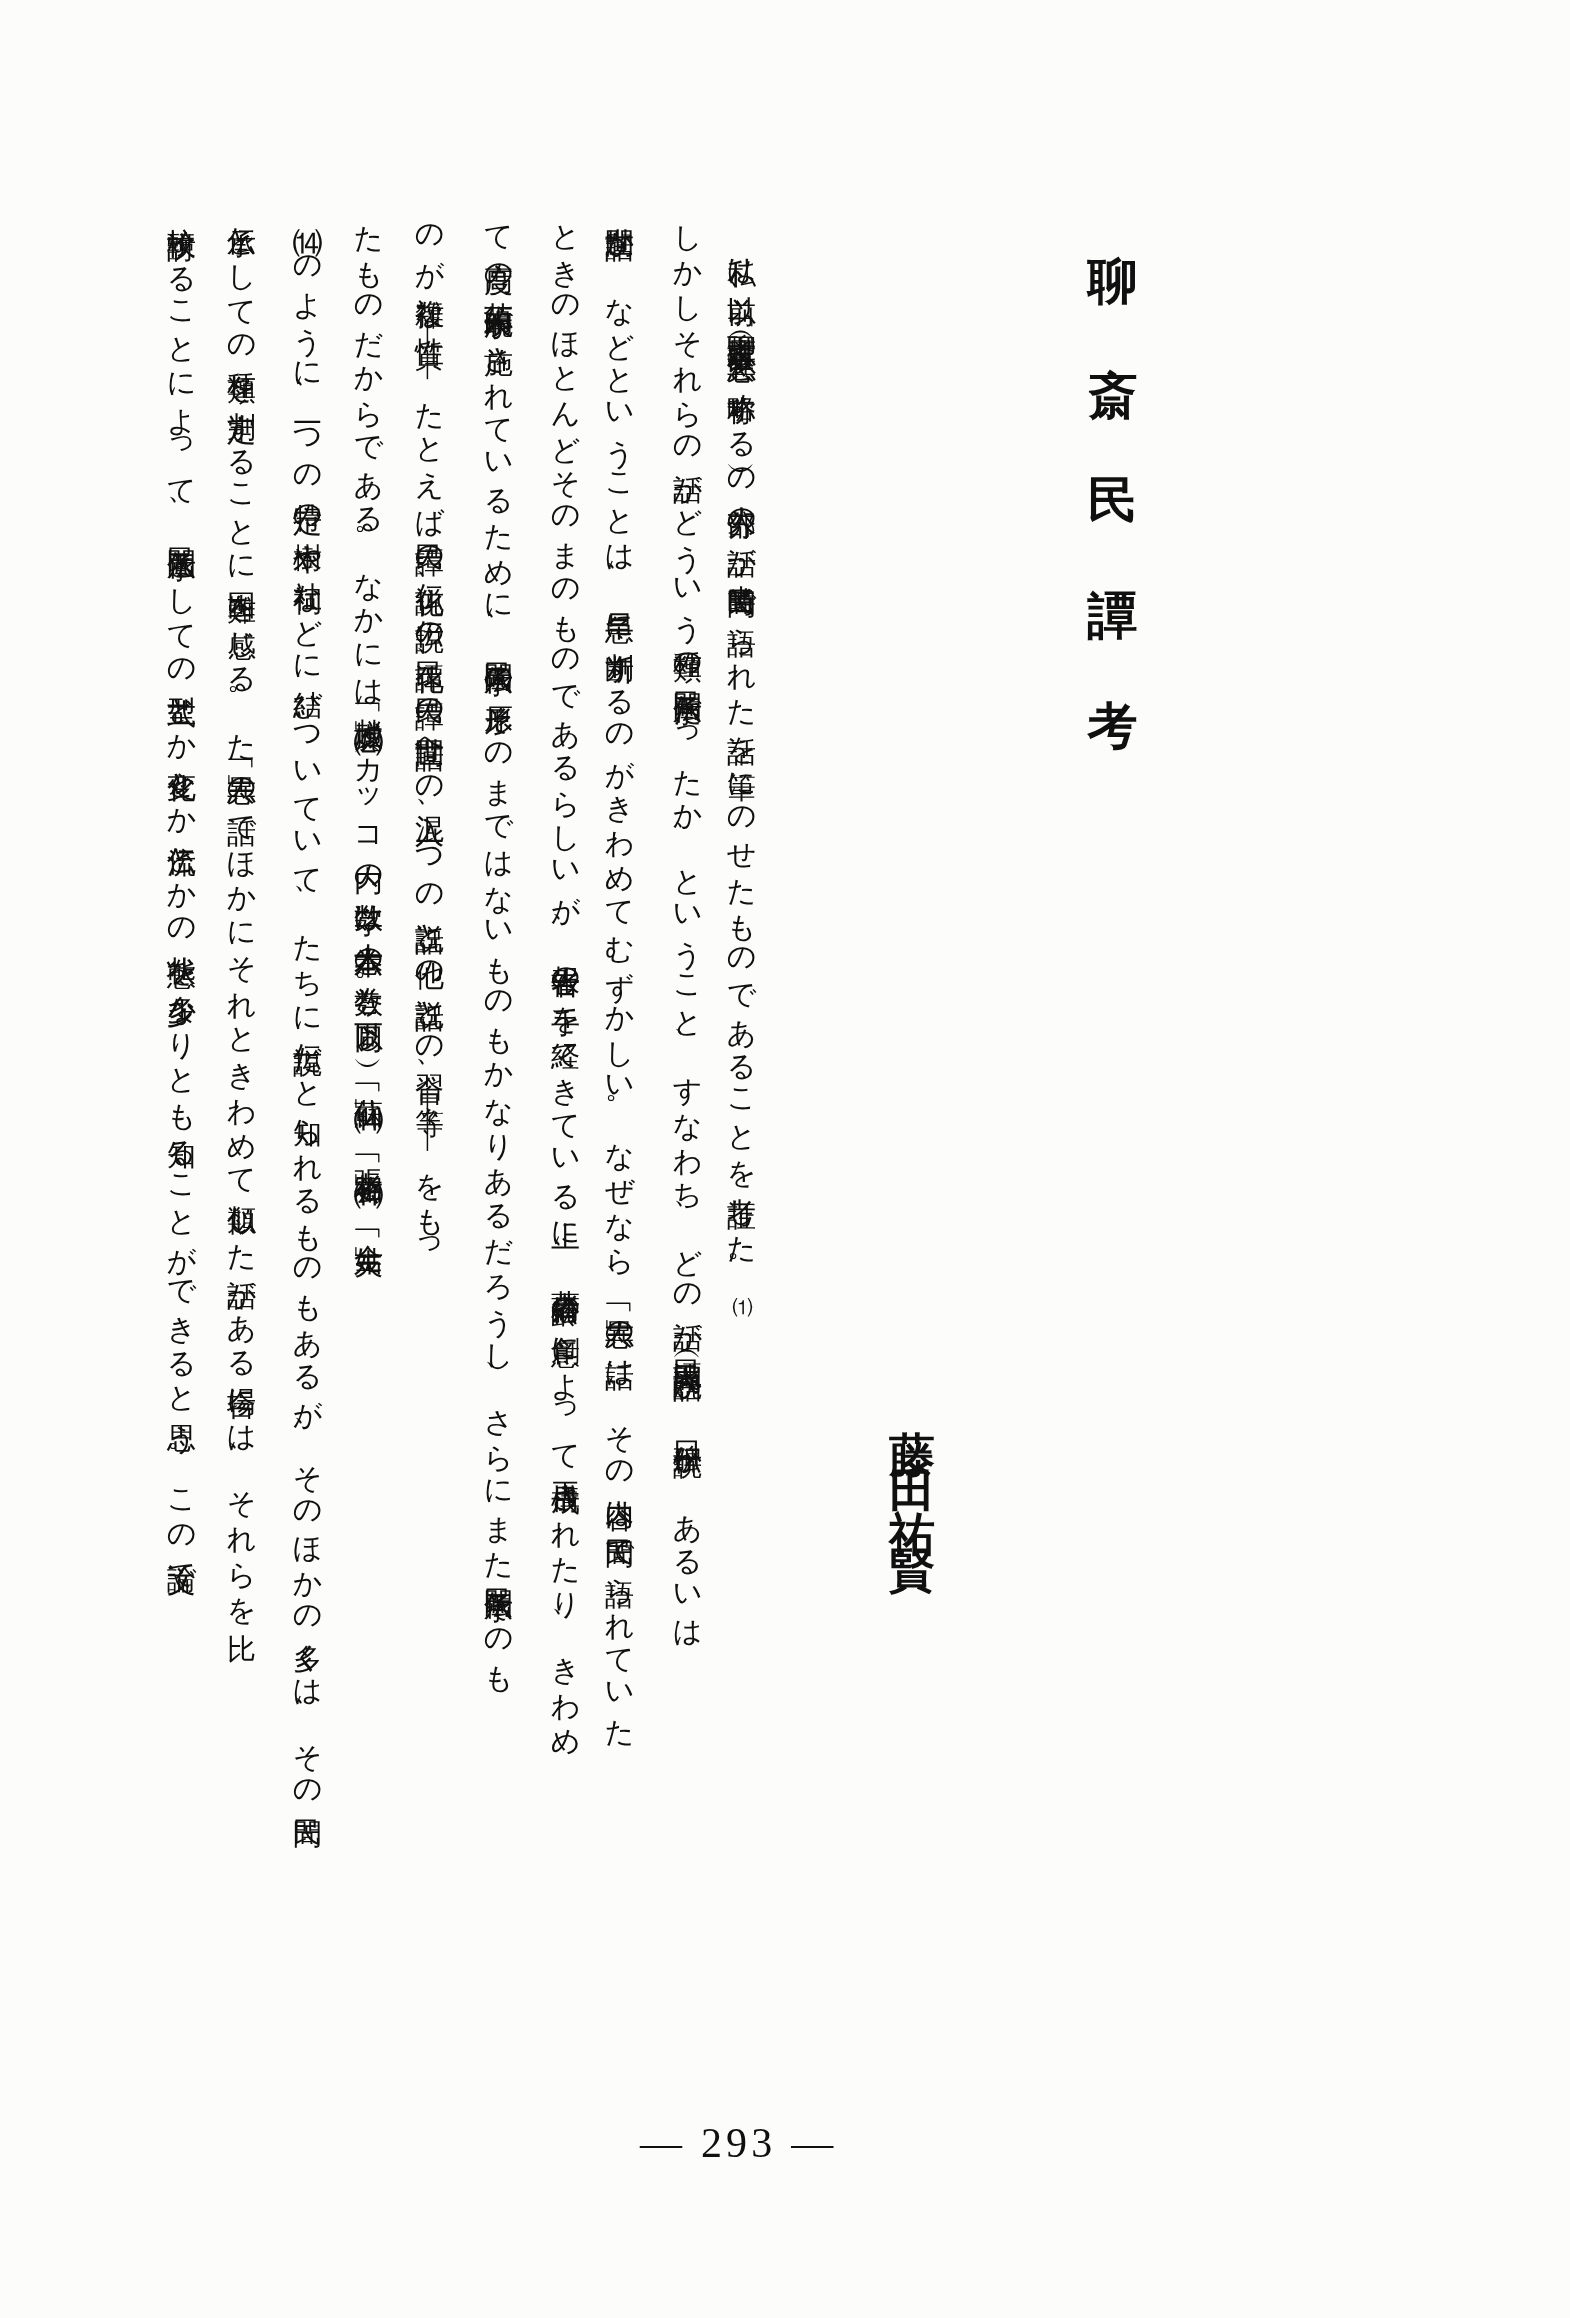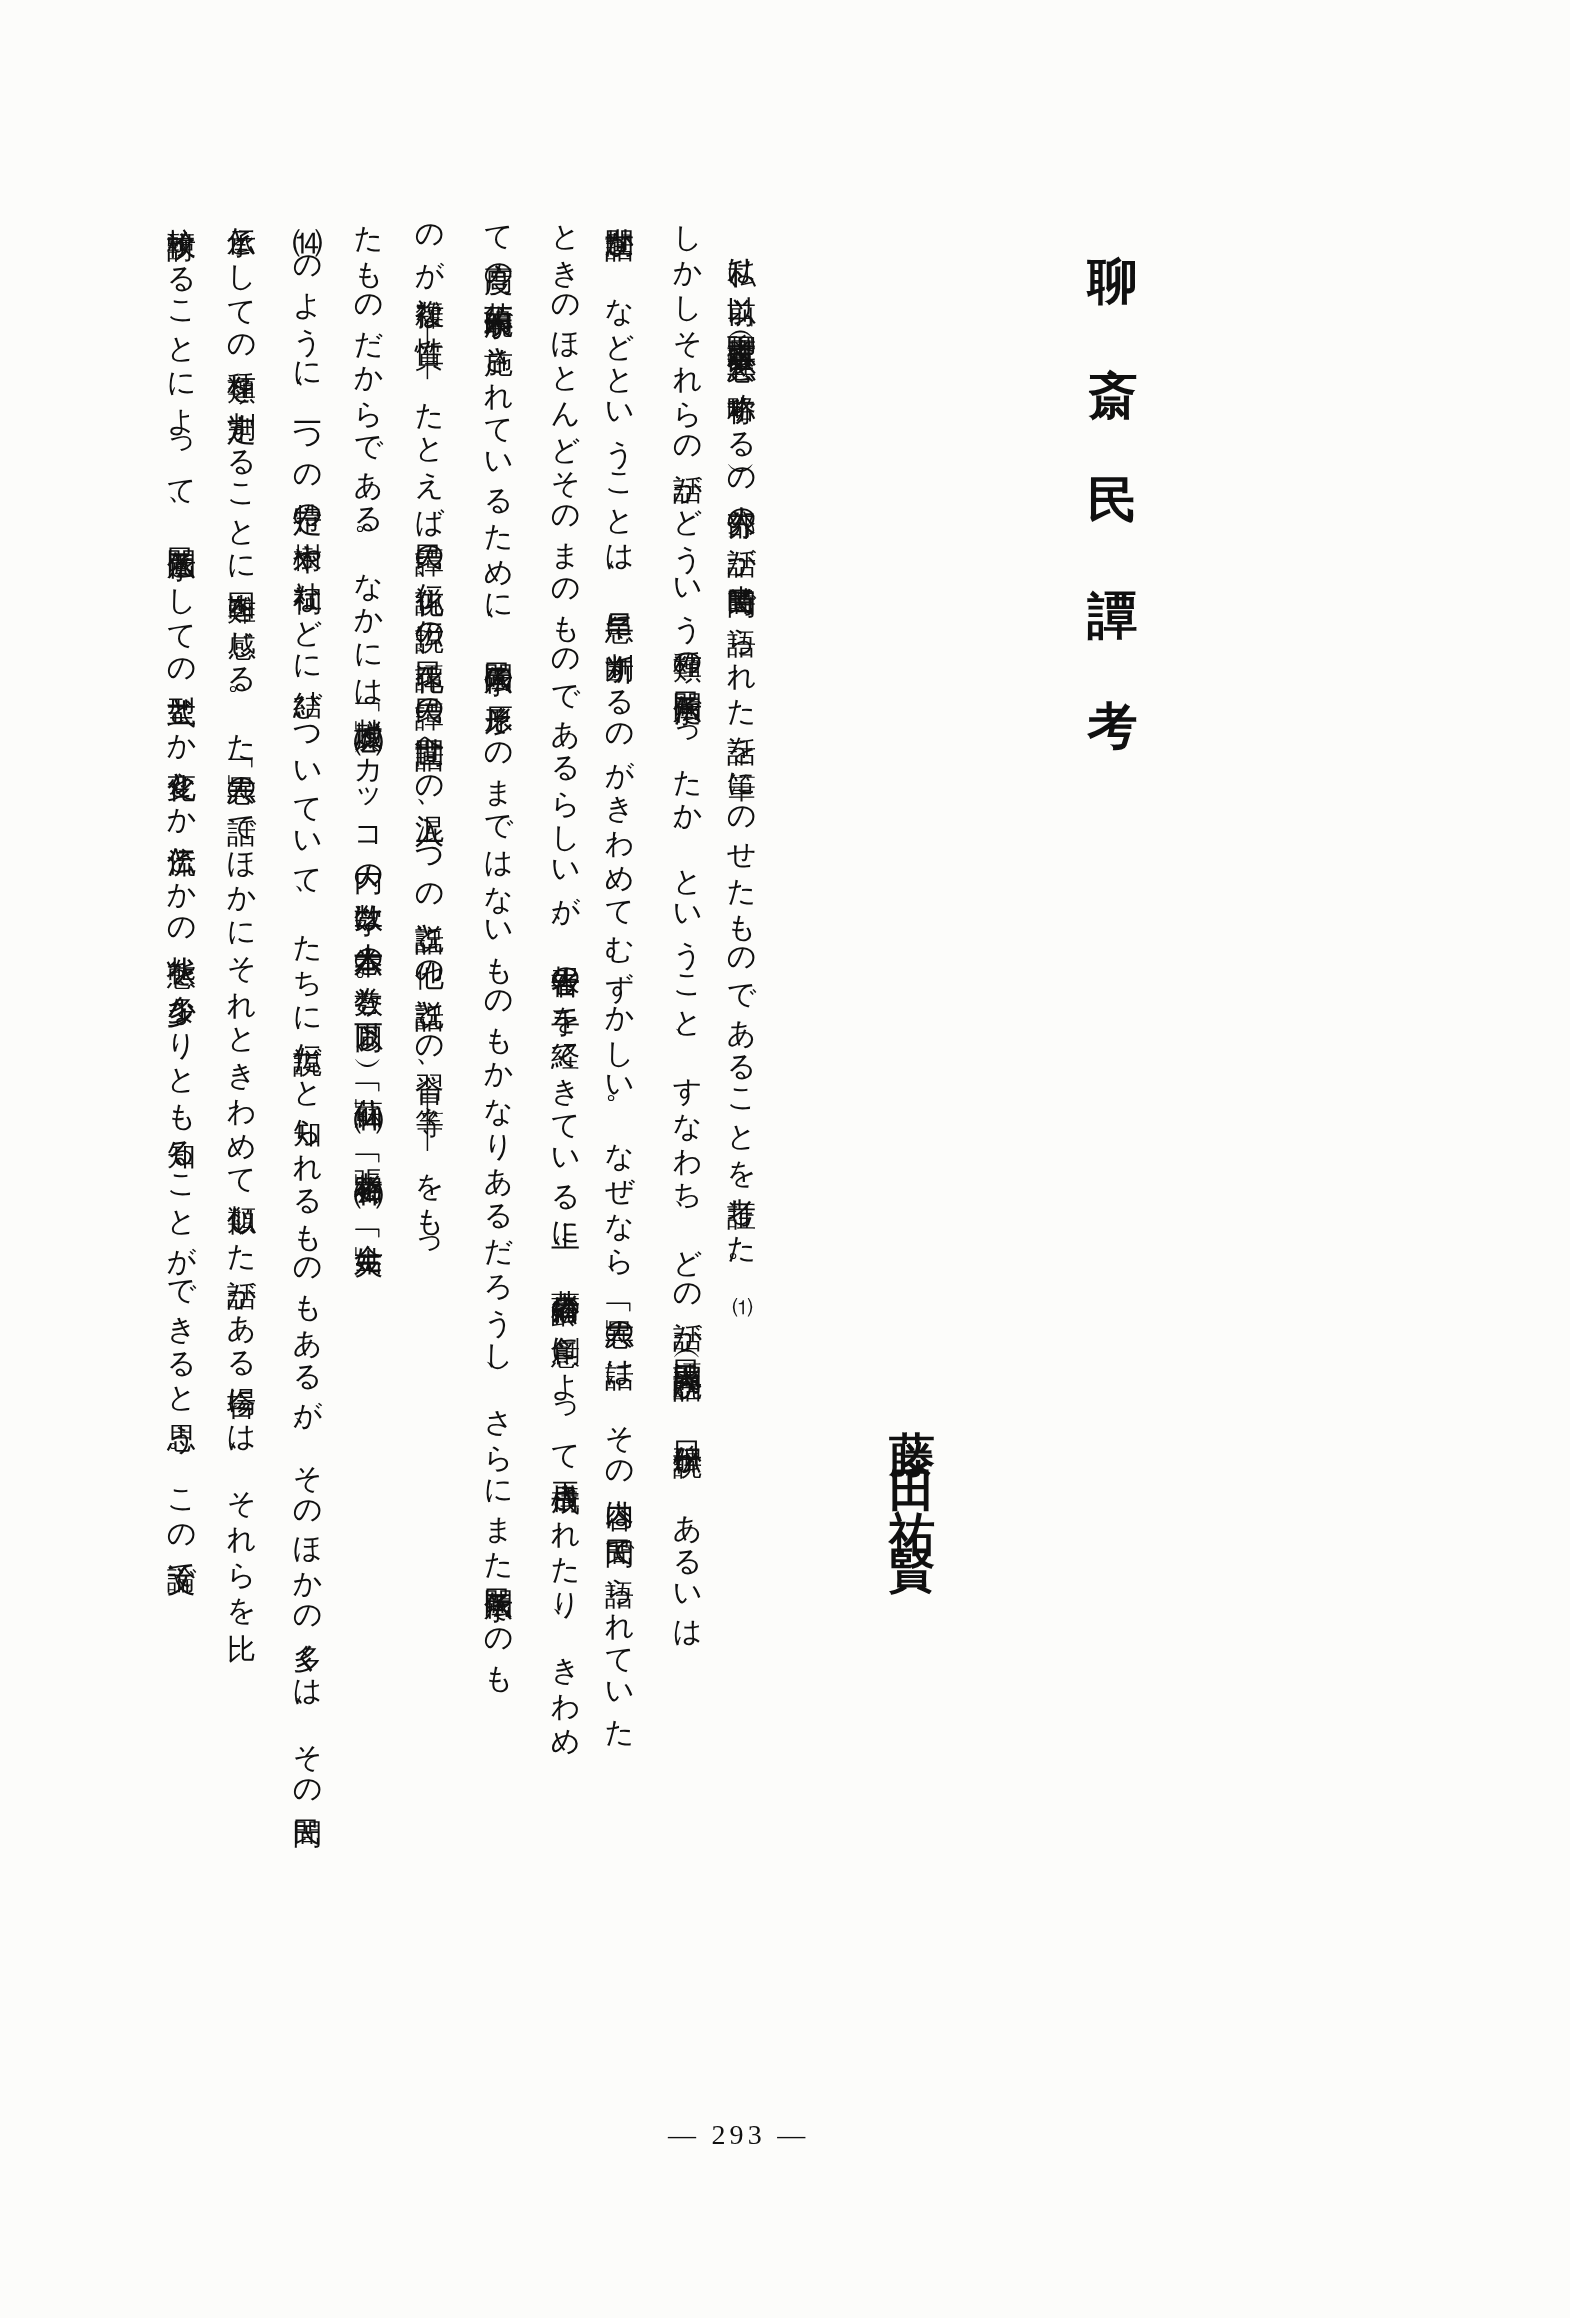--- a/index.html
+++ b/index.html
@@ -61,23 +61,23 @@
     white-space: nowrap;
     color: var(--ink);
   }
   .vcol.indent { padding-top: 31px; }
   .fnmark {
     font-size: 19.6px;
     letter-spacing: 0;
   }
   .pageno {
     position: absolute;
-    left: 668px;
+    left: 640px;
     top: 2119px;
-    font-size: 28px;
+    font-size: 42px;
     letter-spacing: 4.2px;
     color: var(--ink);
     white-space: nowrap;
   }
 </style>
 </head>
 <body>
 
 <div class="page">
 

